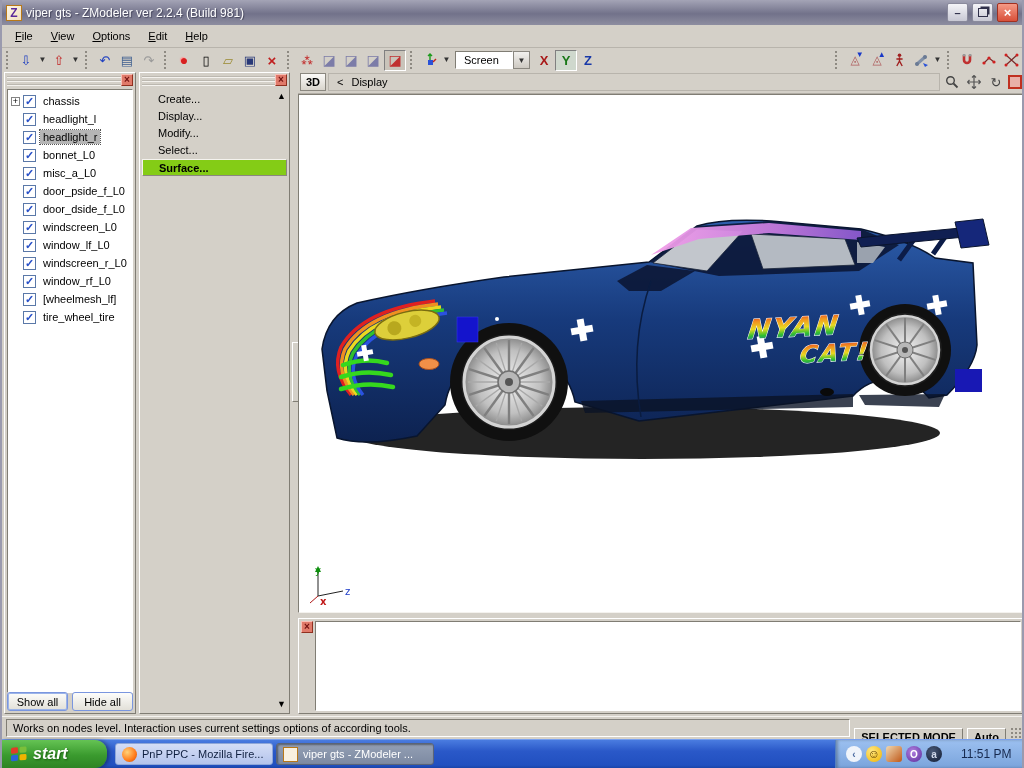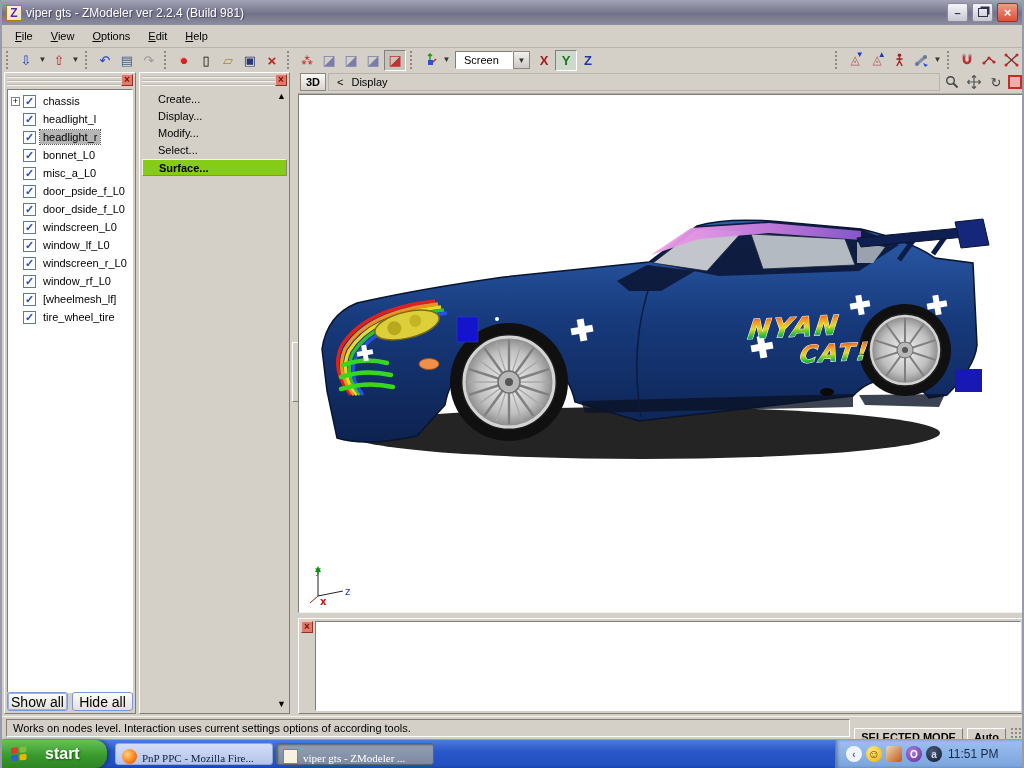--- a/index.html
+++ b/index.html
@@ -68,21 +68,21 @@
     font-size:9px;line-height:7px;text-align:center;margin-right:3px;visibility:hidden;
     box-sizing:border-box;flex:none;}
   .tree-row.has-exp .expander{visibility:visible;}
   .checkbox{width:13px;height:13px;background:#fff;border:1px solid #5a78a8;margin-right:4px;
     color:#2850c8;font-size:11px;font-weight:bold;line-height:11px;text-align:center;
     box-sizing:border-box;flex:none;}
   .tree-label{padding:1px 3px;white-space:nowrap;}
   .tree-row.selected .tree-label{background:#b5b5b5;outline:1px dotted #555;}
   .tree-btns{position:absolute;bottom:2px;left:2px;right:2px;display:flex;gap:4px;}
   .xpbtn{flex:1;height:17px;background:linear-gradient(#fdfdfb,#e2e0d8);border:1px solid #7a96df;
-    border-radius:3px;font-size:14px;display:flex;align-items:center;justify-content:center;}
+    border-radius:3px;font-size:11px;display:flex;align-items:center;justify-content:center;}
   .xpbtn.focused{box-shadow:0 0 0 1px #9cb4e8 inset;}
   
   .cmd-panel{left:137px;width:151px;}
   .cmd-list{position:absolute;top:18px;left:2px;right:2px;}
   .cmd-item{height:17px;line-height:17px;padding-left:16px;color:#000;}
   .cmd-item.active{font-weight:bold;background:#84cc16;border:1px solid;
     border-color:#f4f2ee #8a877f #8a877f #f4f2ee;box-sizing:border-box;}
   .scroll-arrow{position:absolute;right:3px;font-size:9px;color:#000;}
   .v-gripper{position:absolute;left:289px;top:1px;width:8px;height:642px;}
   .v-handle{position:absolute;left:1px;top:270px;width:6px;height:58px;
@@ -118,46 +118,46 @@
   .cell.raise{border:1px solid;border-color:#fff #807d74 #807d74 #fff;font-weight:bold;margin-top:17px;}
   .cell.msg{flex:1;}
   .cell.cursor{width:196px;}
   .gripdots{width:12px;height:12px;align-self:flex-end;
     background:radial-gradient(circle at 2px 2px,#8e8a82 1px,transparent 1.2px);
     background-size:4px 4px;}
   
   .taskbar{position:absolute;top:739px;left:0;width:1024px;height:29px;
     background:linear-gradient(to bottom,#4a7ce0,#2a58c8 40%,#2150c0 90%,#1a44a8);
     border-top:1px solid #78a0f0;display:flex;align-items:stretch;box-sizing:border-box;}
-  .startbtn{width:97px;display:flex;align-items:center;gap:17px;padding-left:8px;
+  .startbtn{width:97px;display:flex;align-items:center;gap:5px;padding-left:8px;
     background:linear-gradient(to bottom,#65c354,#3a9a2e 55%,#2e8424);
     border-radius:0 12px 12px 0;box-shadow:2px 0 4px rgba(0,0,0,.4);
-    color:#fff;font-weight:bold;font-size:16px;
+    color:#fff;font-weight:bold;font-style:italic;font-size:16px;
     text-shadow:1px 1px 2px #1a5a10;}
   .tasks{display:flex;gap:3px;padding:3px 0 3px 8px;flex:1;}
-  .task{width:158px;display:flex;align-items:flex-end;gap:5px;padding:0 6px;border-radius:3px;
+  .task{width:158px;display:flex;align-items:center;gap:5px;padding:0 6px;border-radius:3px;
     background:linear-gradient(#d4ddf6,#b4c4ec);border:1px solid #8ea6d8;color:#102040;
-    box-sizing:border-box;overflow:hidden;white-space:nowrap;font-family:Liberation Serif, serif;}
+    box-sizing:border-box;overflow:hidden;white-space:nowrap;}
   .task.active{background:linear-gradient(#939fb4,#7d8aa2);border-color:#5a6478;color:#fff;
     box-shadow:inset 1px 1px 2px rgba(0,0,0,.4);}
   .task-icon{width:15px;height:15px;flex:none;border-radius:50%;}
   .task-icon.ff{background:radial-gradient(circle at 35% 35%,#ffd27a,#ff7a1a 60%,#c84808);}
   .task-icon.zm{border-radius:0;background:#f8f0e0;border:1px solid #b87818;color:#5a2a9a;
     font-weight:bold;font-size:11px;line-height:13px;text-align:center;box-sizing:border-box;}
   .tray{width:172px;display:flex;align-items:center;gap:4px;padding:0 8px 0 10px;
     background:linear-gradient(to bottom,#9cc0f0,#7aa4dc);border-left:1px solid #5580c0;
     box-shadow:inset 2px 0 3px rgba(0,0,0,.25);}
   .tray-ic{width:16px;height:16px;border-radius:50%;display:flex;align-items:center;
     justify-content:center;font-size:10px;flex:none;}
   .tray-chev{background:#f0f4fa;color:#4a6aa0;font-weight:bold;}
   .tray-smile{background:radial-gradient(circle at 35% 30%,#ffe680,#f0b400);color:#604000;font-size:12px;}
   .tray-brush{background:linear-gradient(135deg,#f0d8b0,#c05818);border-radius:3px;}
   .tray-opera{background:radial-gradient(circle at 40% 35%,#b080e0,#5a2a9a);color:#fff;font-weight:bold;}
   .tray-a{background:radial-gradient(circle at 40% 35%,#4a5a78,#101a30);color:#d0d8e8;font-weight:bold;}
-  .clock{color:#16294e;font-size:12px;margin-left:2px;white-space:nowrap;}
+  .clock{color:#16294e;font-size:12px;margin-left:15px;white-space:nowrap;}
 </style>
 </head>
 <body>
 
 <div class="screen">
 
   <div class="titlebar">
     <div class="app-logo">Z</div>
     <div class="title-text">viper gts - ZModeler ver 2.2.4 (Build 981)</div>
     <div class="winbtn">–</div>

